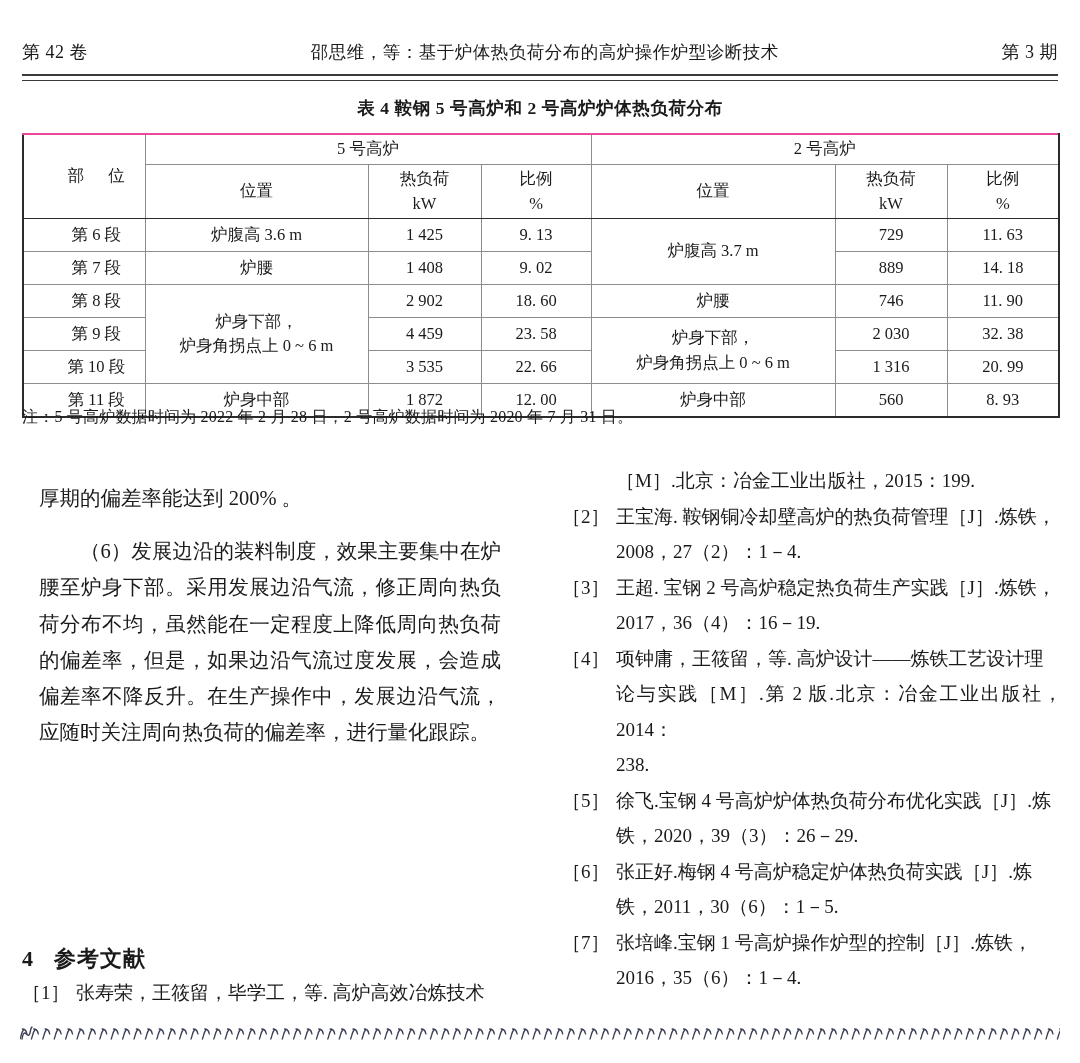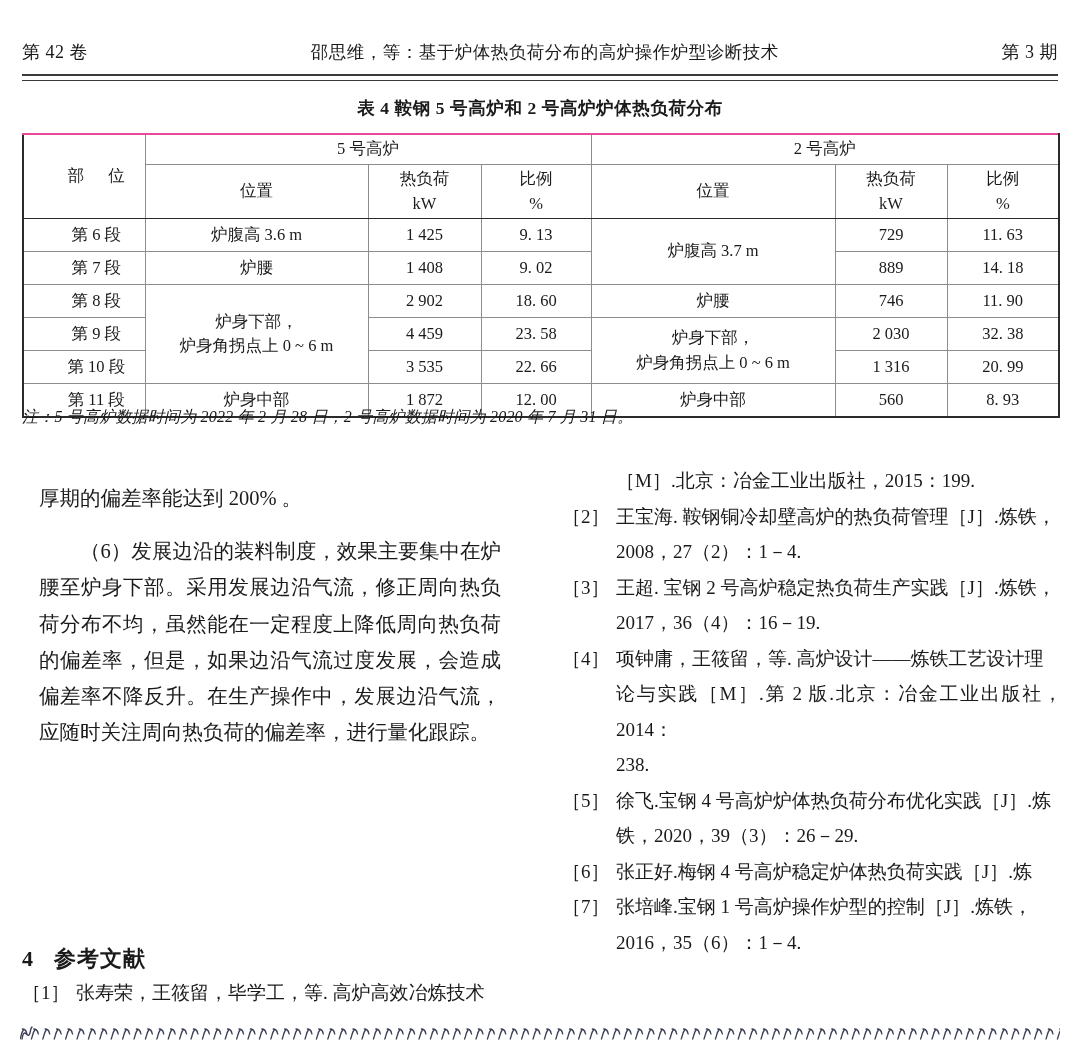--- a/index.html
+++ b/index.html
@@ -90,21 +90,20 @@
 
   .r-h { height: 33px; }
 
   
   .table-note {
     position: absolute;
     left: 22px;
     top: 407px;
     font-size: 16px;
     letter-spacing: 0.2px;
-    font-style: italic;
   }
 
   
   .col {
     position: absolute;
     top: 463px;
     width: 496px;
     font-size: 20.5px;
     line-height: 36.2px;
     text-align: justify;
@@ -344,20 +343,23 @@
     <span class="body">徐飞.宝钢 4 号高炉炉体热负荷分布优化实践［J］.炼</span>
   </div>
   <div class="ref cont">
     <span class="body">铁，2020，39（3）：26－29.</span>
   </div>
 
   <div class="ref">
     <span class="tag">［6］</span>
     <span class="body">张正好.梅钢 4 号高炉稳定炉体热负荷实践［J］.炼</span>
   </div>
+  <div class="ref cont">
+    <span class="body">铁，2011，30（6）：1－5.</span>
+  </div>
 
   <div class="ref">
     <span class="tag">［7］</span>
     <span class="body">张培峰.宝钢 1 号高炉操作炉型的控制［J］.炼铁，</span>
   </div>
   <div class="ref cont">
     <span class="body">2016，35（6）：1－4.</span>
   </div>
 </div>
 

